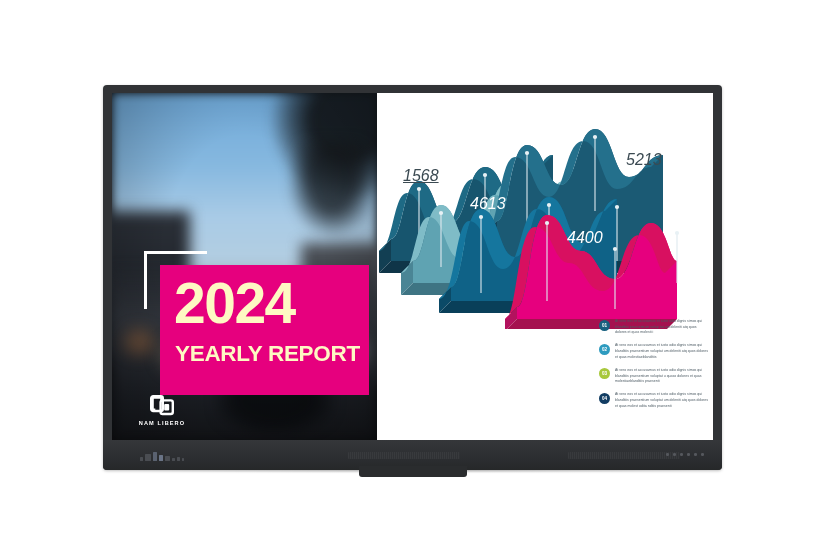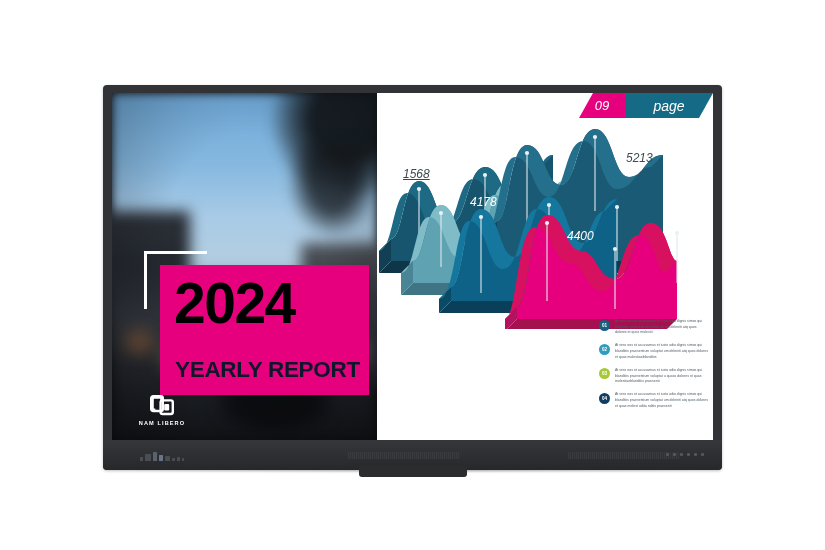--- a/index.html
+++ b/index.html
@@ -110,27 +110,27 @@
   .bracket.tl { left: 32px; top: 158px; width: 63px; height: 58px; }
   .bracket.tl .h { left: 0; top: 0; width: 63px; height: 3px; }
   .bracket.tl .v { left: 0; top: 0; width: 3px; height: 58px; }
 
   .pink-box {
     position: absolute; left: 48px; top: 172px; width: 209px; height: 130px;
     background: #E6007E;
   }
   .year {
     position: absolute; left: 14px; top: 10px;
-    color: #000000; font-weight: 800; font-size: 57px;
+    color: #fef9c3; font-weight: 800; font-size: 57px;
     letter-spacing: -1.5px; line-height: 1;
     font-family: "Liberation Sans", sans-serif;
   }
   .subtitle {
-    position: absolute; left: 15px; top: 94px;
-    color: #0f172a; font-weight: 800; font-size: 22.5px;
+    position: absolute; left: 15px; top: 78px;
+    color: #fef9c3; font-weight: 800; font-size: 22.5px;
     letter-spacing: -.3px; line-height: 1;
   }
 
   .logo-wrap { position: absolute; left: 21px; bottom: 14px; width: 58px; }
   .logo-mark { width: 26px; height: 24px; display: block; margin: 0 auto 3px; }
   .logo-text {
     color: #fff; font-size: 5.6px; font-weight: 700;
     letter-spacing: 1.1px; text-align: center;
   }
 
@@ -150,21 +150,21 @@
     position: relative; width: 88px; background: #156A85;
     color: #fff; font-size: 14px; font-weight: 400; font-style: italic;
     display: flex; align-items: center; justify-content: center;
     clip-path: polygon(0 0, 100% 0, calc(100% - 14px) 100%, 0 100%);
   }
 
   .chart-area { position: absolute; left: 0; top: 18px; width: 336px; height: 218px; }
   .chart-area svg { display: block; width: 100%; height: 100%; }
   .val-label {
     position: absolute; color: #3b4a52; font-style: italic;
-    font-size: 12px; font-weight: 400; white-space: nowrap;
+    font-size: 16px; font-weight: 400; white-space: nowrap;
   }
   .val-label.light { color: #ffffff; }
 
   .legend { position: absolute; left: 222px; top: 226px; width: 110px; }
   .legend-row { display: flex; gap: 5px; margin-bottom: 7.5px; align-items: flex-start; }
   .legend-badge {
     flex: 0 0 auto; width: 11px; height: 11px; border-radius: 50%;
     color: #fff; font-size: 4.6px; font-weight: 700;
     display: flex; align-items: center; justify-content: center;
     margin-top: .5px;
@@ -225,24 +225,20 @@
             <rect x="2.2" y="3.2" width="11.6" height="14.8" rx="2" fill="none" stroke="#fff" stroke-width="2.4"></rect>
             <rect x="11.6" y="7.4" width="12.2" height="13.6" rx="2" fill="none" stroke="#fff" stroke-width="2.4"></rect>
             <rect x="15.2" y="11.0" width="5.0" height="6.4" rx="1" fill="#fff"></rect>
           </svg>
           <div class="logo-text">NAM LIBERO</div>
         </div>
       </div>
 
       <div class="slide-right">
 
-        <div class="page-tag">
-          <div class="page-num">09</div>
-          <div class="page-word">page</div>
-        </div>
 
         <div class="chart-area">
           <svg viewBox="0 0 336 218" preserveAspectRatio="none">
             <defs>
               <style>
                 .stem { stroke:#dfe9ef; stroke-width:1.1; }
                 .stemk { fill:#e8f1f5; }
               </style>
             </defs>
 
@@ -330,21 +326,21 @@
               <line class="stem" x1="170" y1="112" x2="170" y2="190"></line>
               <circle class="stemk" cx="170" cy="112" r="2.1"></circle>
               <line class="stem" x1="238" y1="138" x2="238" y2="198"></line>
               <circle class="stemk" cx="238" cy="138" r="2.1"></circle>
               <line class="stem" x1="300" y1="122" x2="300" y2="172"></line>
               <circle class="stemk" cx="300" cy="122" r="2.1"></circle>
             </g>
           </svg>
 
           <div class="val-label" style="left:26px;  top:56px;text-decoration:underline;">1568</div>
-          <div class="val-label light" style="left:93px;  top:84px;">4178</div>
+          <div class="val-label light" style="left:93px;  top:84px;">4613</div>
           <div class="val-label" style="left:249px; top:40px;">5213</div>
           <div class="val-label light" style="left:190px; top:118px;">4400</div>
         </div>
 
         <div class="legend">
           <div class="legend-row">
             <div class="legend-badge" style="background:#17607F;">01</div>
             <div class="legend-text">At vero eos et accusamus et iusto odio dignis simos qui blanditiis praesentium volup tat um deleniti atq quos dolores et quas molesti i</div>
           </div>
           <div class="legend-row">

